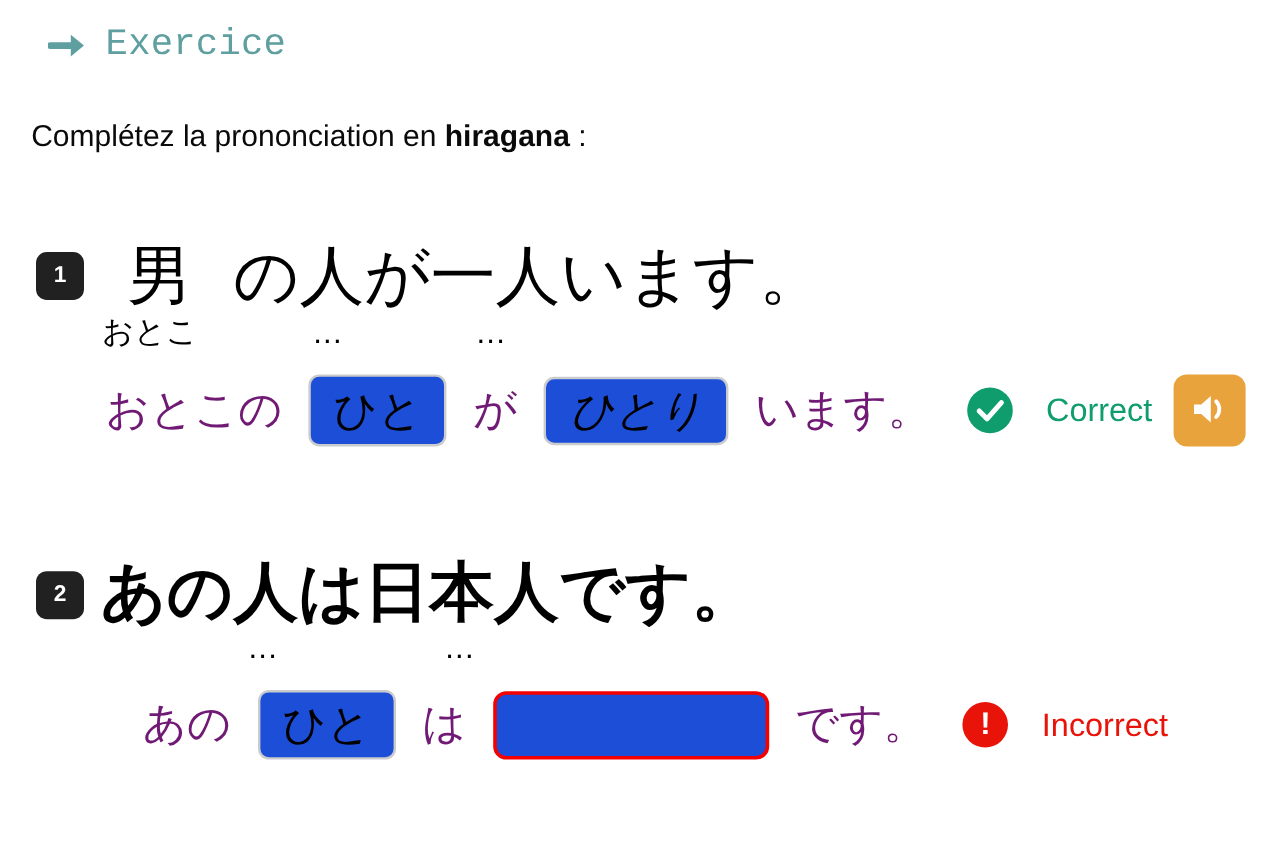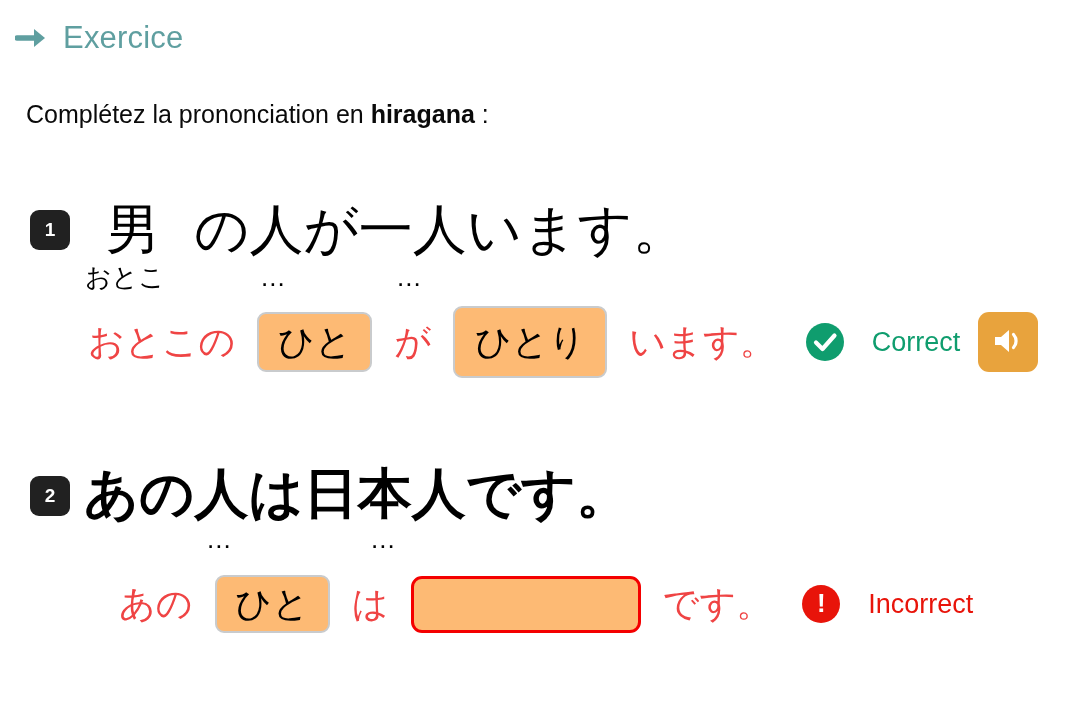--- a/index.html
+++ b/index.html
@@ -12,25 +12,26 @@
     height: 706px;
     font-family: "Liberation Sans", "DejaVu Sans", sans-serif;
     color: #000000;
     overflow: hidden;
     position: relative;
   }
 
   
   .exercise-header {
     position: absolute;
-    left: 15px;
+    left: 40px;
     top: 22px;
     display: flex;
     align-items: center;
     gap: 14px;
+    font-family: Liberation Mono, monospace;
   }
   .arrow-icon {
     display: block;
     width: 34px;
     height: 26px;
   }
   .exercise-title {
     font-size: 31px;
     line-height: 1;
     color: #5f9fa0;
@@ -122,38 +123,38 @@
     display: flex;
     align-items: center;
     white-space: nowrap;
   }
   #item-1 .answer-row { padding-left: 88px; }
   #item-2 .answer-row { padding-left: 106px; margin-left: 13px; }
 
   .ans-text {
     font-size: 36px;
     line-height: 40px;
-    color: #ef4444;
+    color: #701a75;
     font-family: "DejaVu Sans", "Liberation Sans", sans-serif;
   }
   .ans-input {
     font-family: "DejaVu Sans", "Liberation Sans", sans-serif;
     font-size: 36px;
     line-height: 40px;
     color: #000000;
-    background: #fdba74;
+    background: #1d4ed8;
     border: 2px solid #c9cbcd;
     border-radius: 9px;
     box-sizing: border-box;
     text-align: center;
     padding: 0 6px;
     outline: none;
   }
   .ans-input.w-filled-1 { width: 115px; height: 60px; }
-  .ans-input.w-filled-2 { width: 154px; height: 72px; }
+  .ans-input.w-filled-2 { width: 154px; height: 57px; font-style: italic; }
   .ans-input.w-filled-3 { width: 115px; height: 58px; }
   .ans-input.state-incorrect {
     width: 230px;
     height: 57px;
     border: 3px solid #f40000;
     border-radius: 11px;
   }
 
   .gap-sm { display: inline-block; width: 18px; }
   .gap-md { display: inline-block; width: 22px; }

